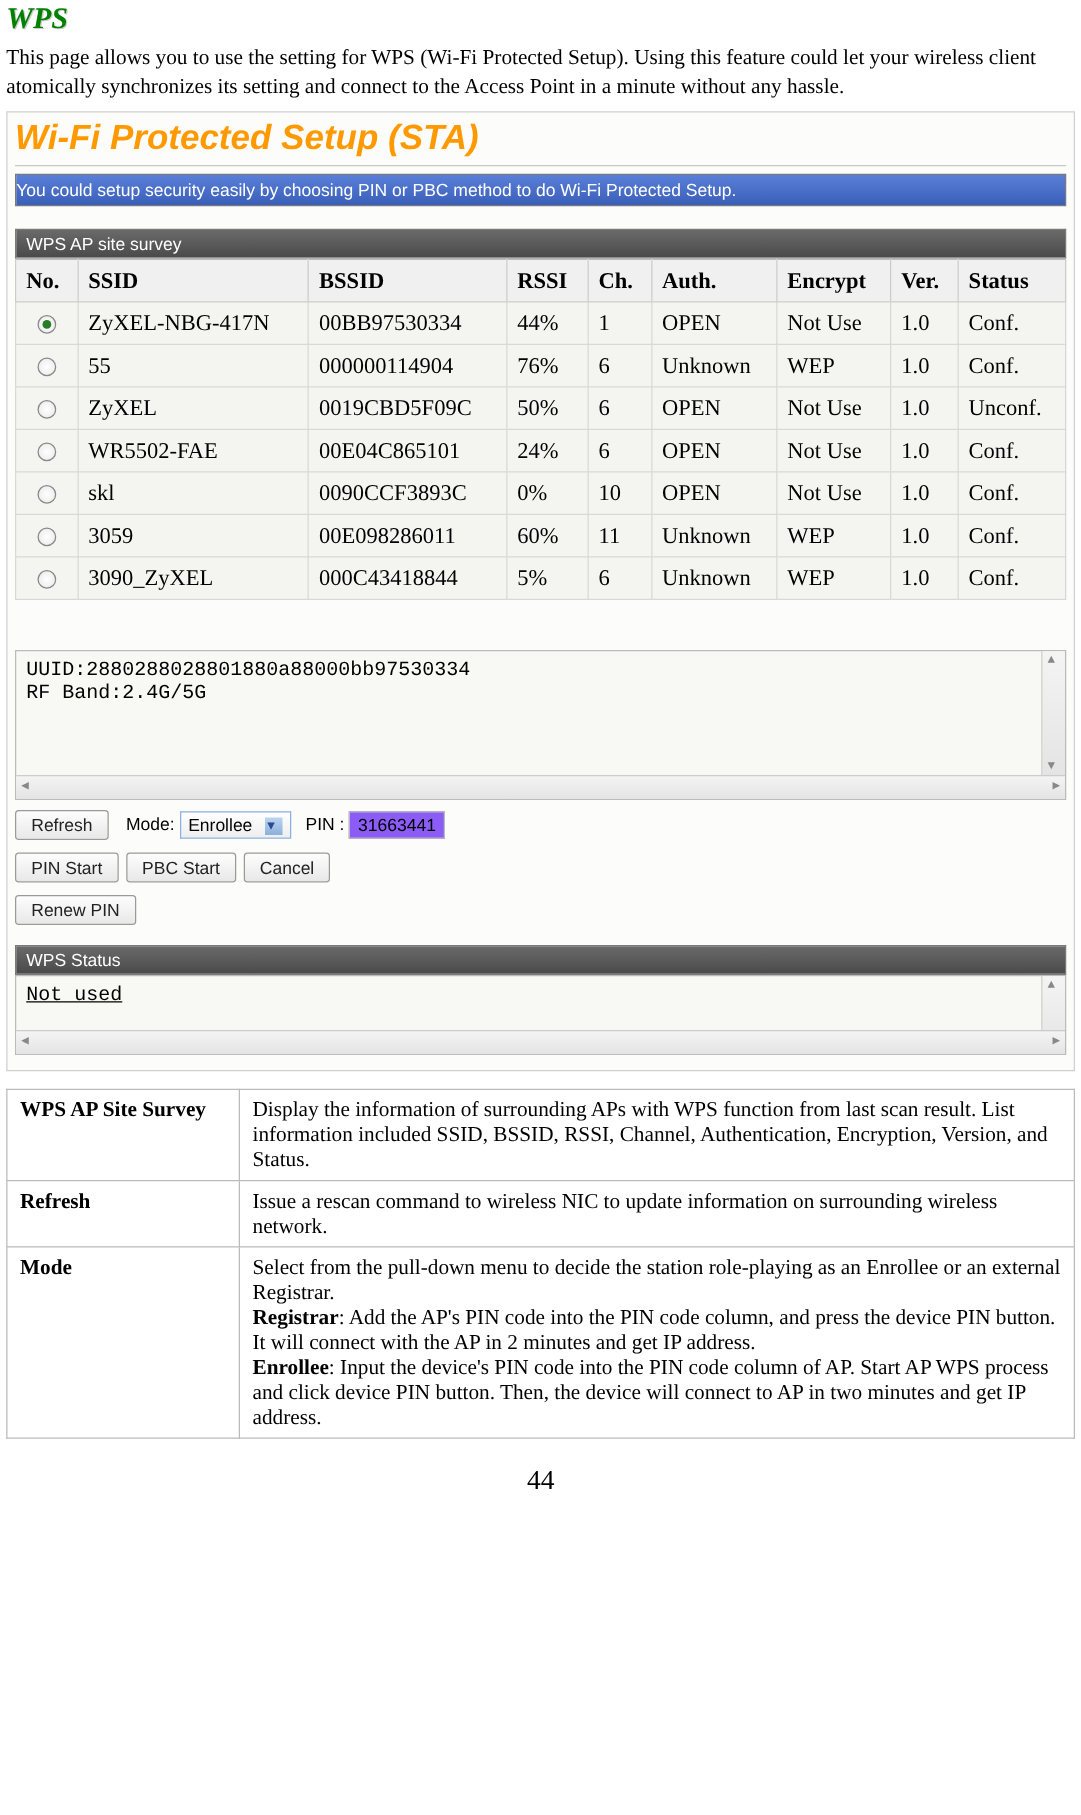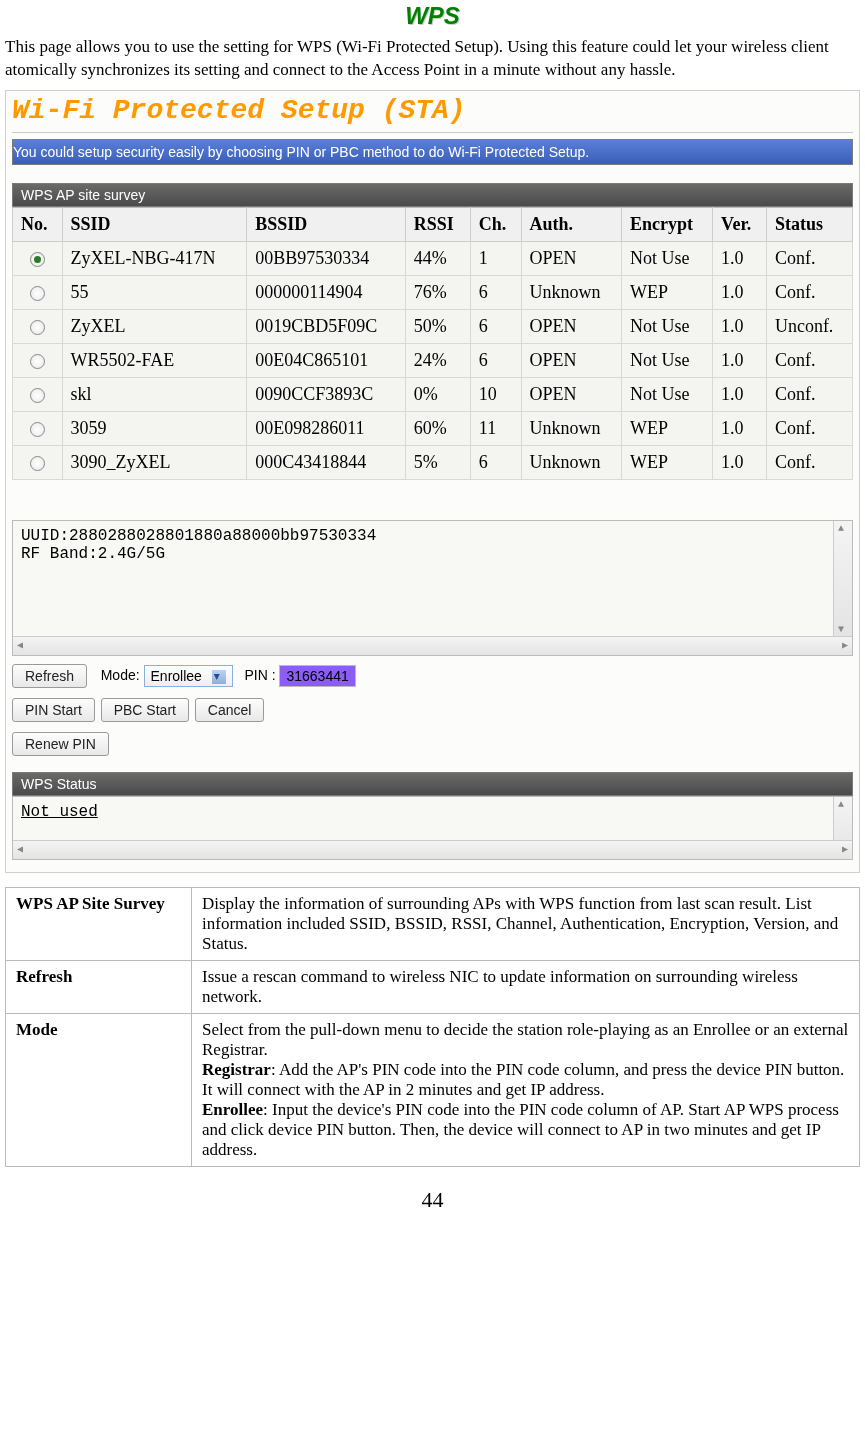--- a/index.html
+++ b/index.html
@@ -9,36 +9,35 @@
     font-size: 16px;
     color: #000;
     background: #fff;
     width: 865px;
   }
   .page {
     padding: 2px 5px 0 5px;
   }
   .section-title {
     color: #008000;
-    font-family: Liberation Sans, sans-serif;
+    font-family: Liberation Serif, serif;
     font-weight: bold;
     font-style: italic;
     font-size: 24px;
     margin: 0 0 6px 0;
     text-shadow: 1px 1px 0 rgba(0,0,0,0.2);
-    text-align: center;
   }
   .intro {
     font-size: 17px;
     margin: 0 0 8px 0;
     line-height: 1.35;
   }
   .panel-title {
     color: #ff9900;
-    font-family: Liberation Mono, monospace;
+    font-family: Liberation Sans, sans-serif;
     font-weight: bold;
     font-style: italic;
     font-size: 28px;
     margin: 4px 0 6px 6px;
   }
   hr.sep {
     border: none;
     border-top: 1px solid #c9c9c9;
     margin: 2px 0 6px 0;
   }
@@ -96,21 +95,21 @@
     left: 3px; top: 3px;
     width: 7px; height: 7px;
     border-radius: 50%;
     background: #2a7a2a;
   }
   .uuid-box {
     border: 1px solid #bbb;
     background: #f8f8f4;
     font-family: "Courier New", monospace;
     font-size: 16px;
-    height: 136px;
+    height: 120px;
     box-sizing: border-box;
     padding: 6px 8px;
     margin: 0;
     position: relative;
   }
   .scroll-right, .scroll-right-small {
     position: absolute;
     right: 0; top: 0; bottom: 18px;
     width: 18px;
     background: linear-gradient(#f4f4f4,#e4e4e4);

